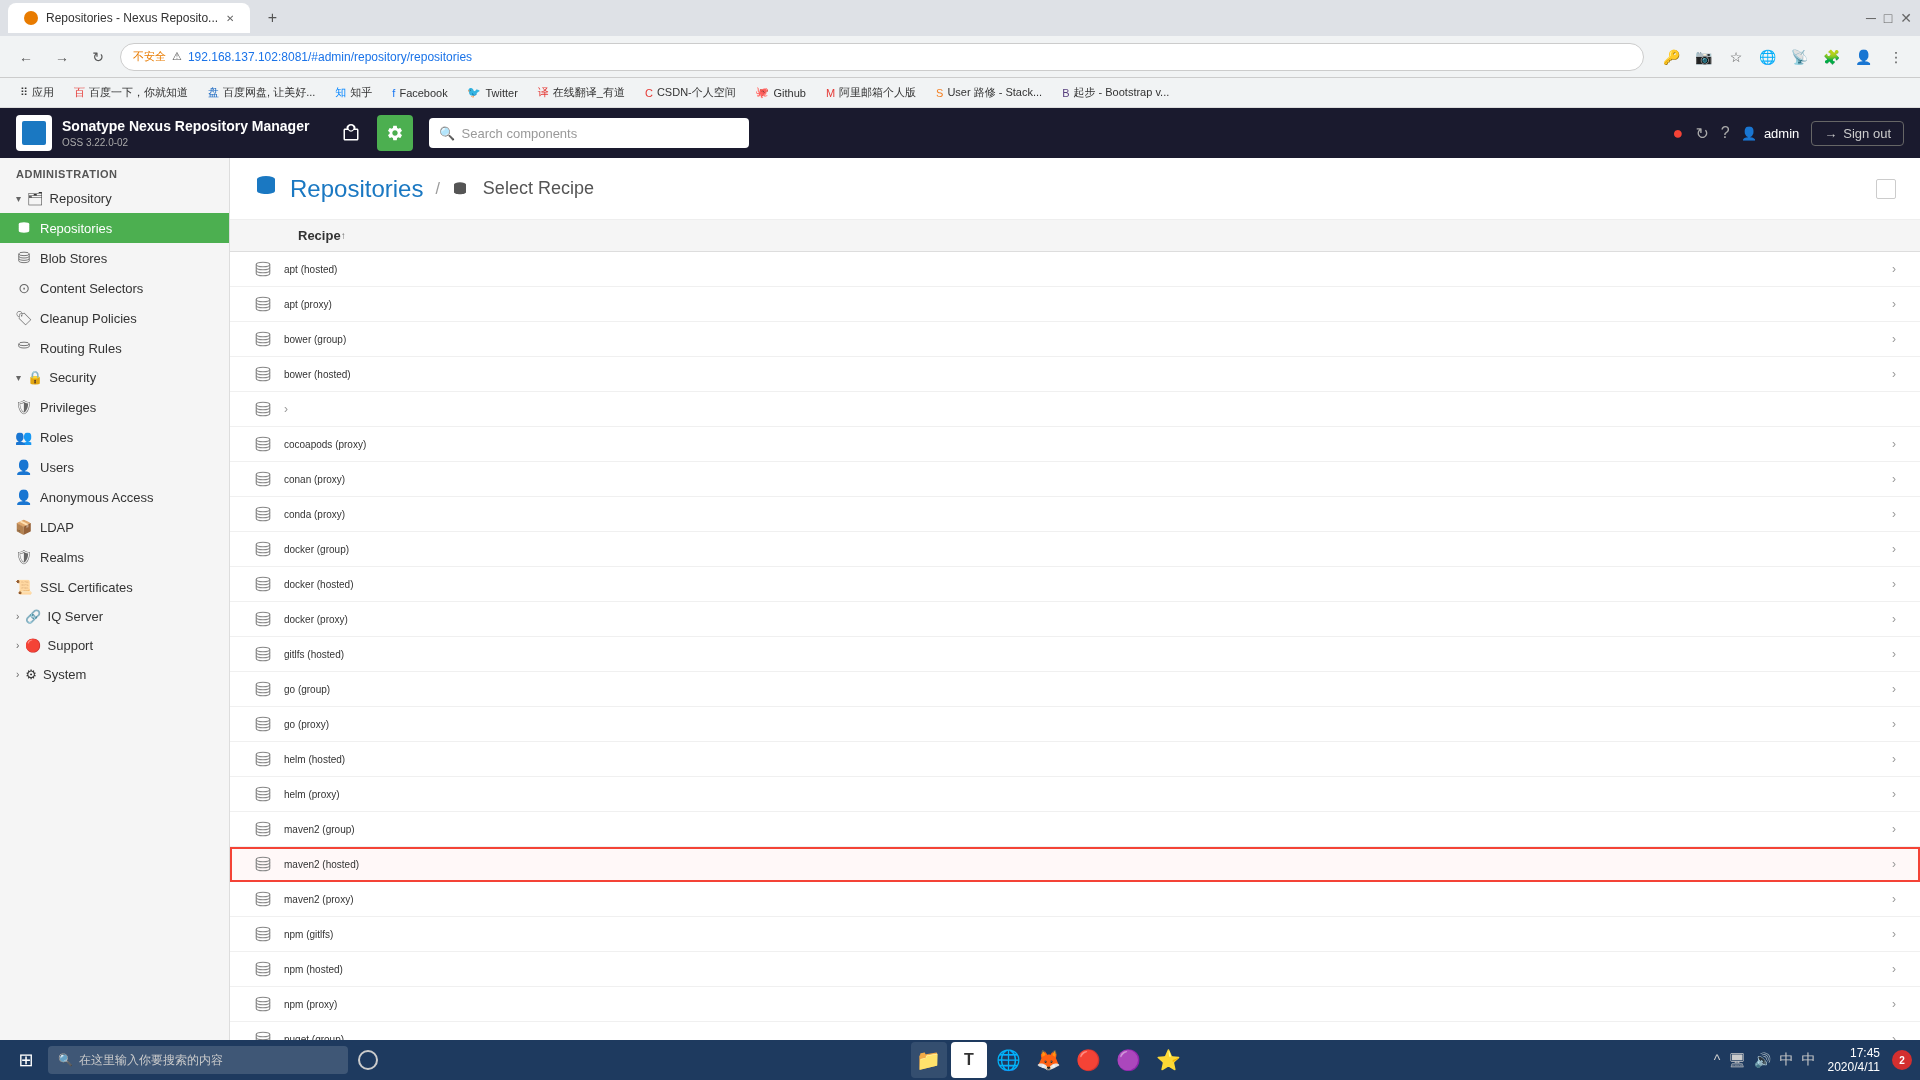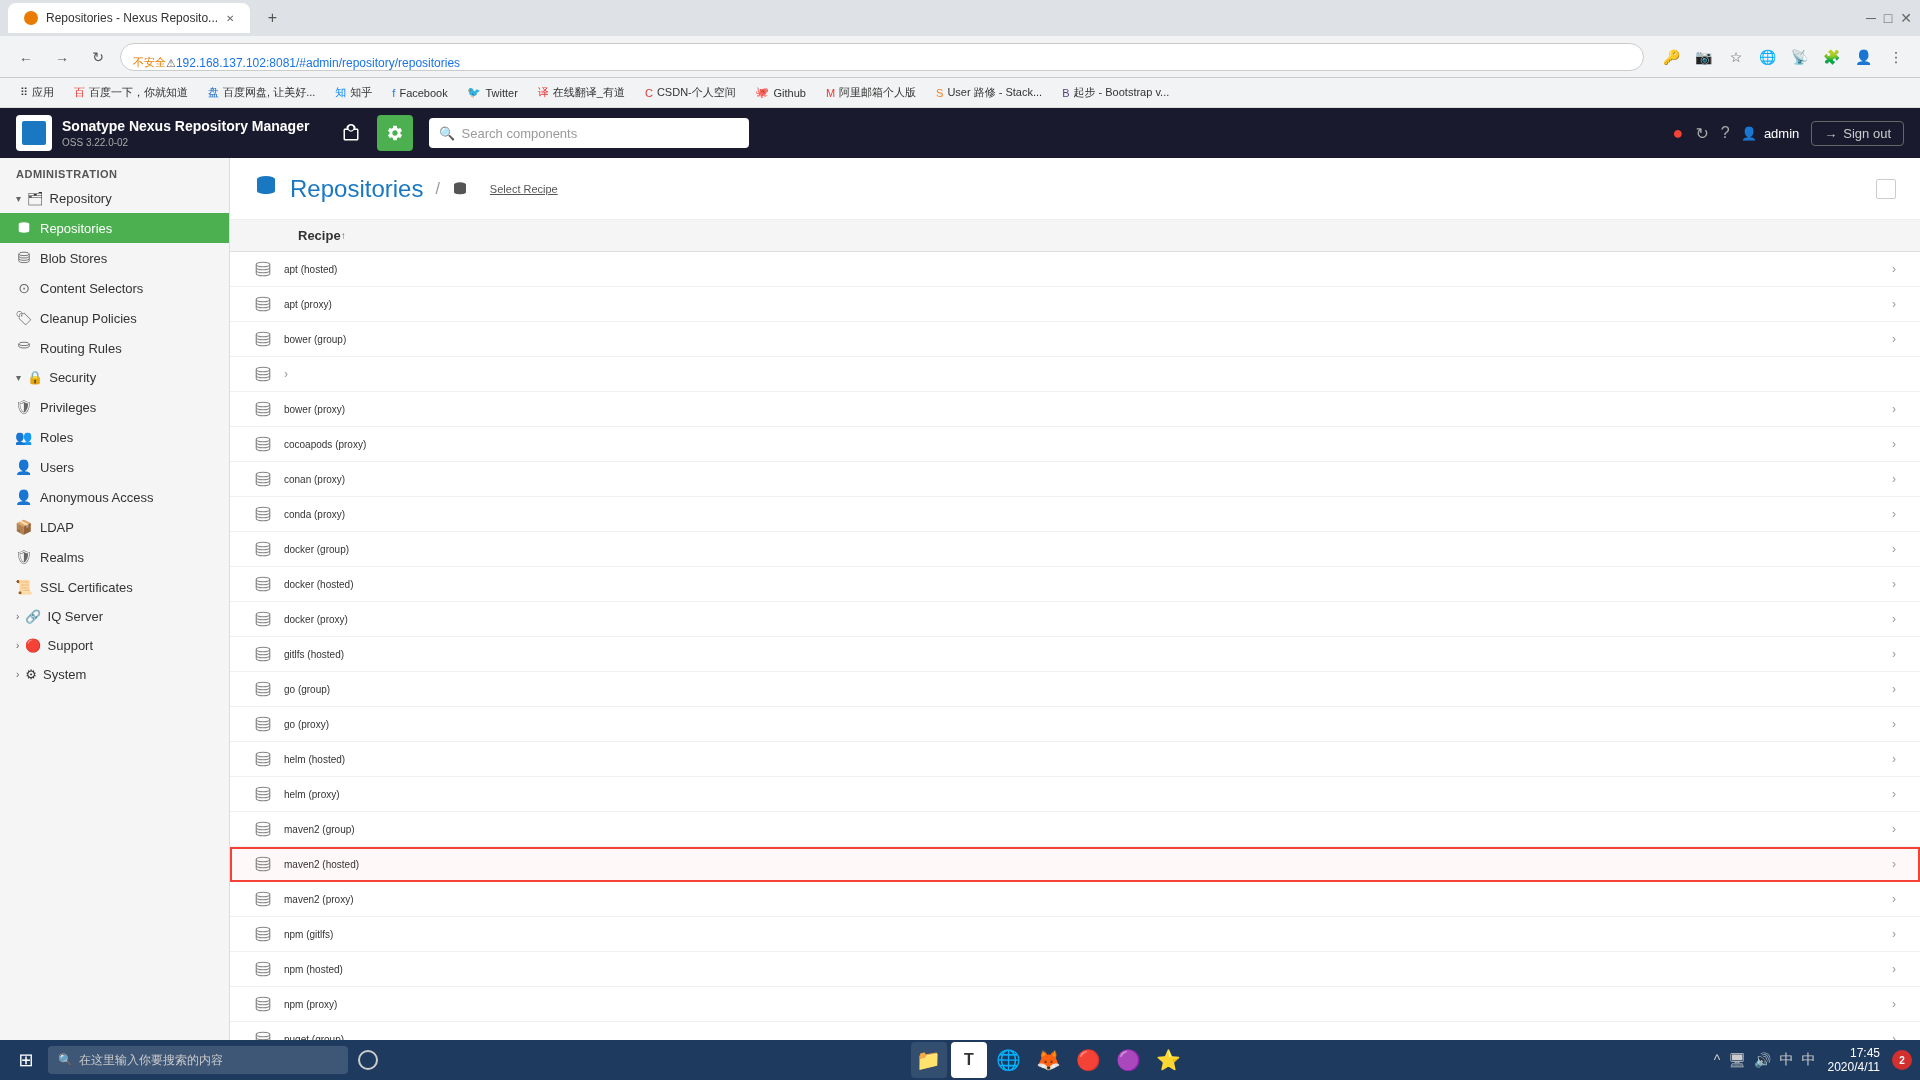--- a/index.html
+++ b/index.html
@@ -6,21 +6,21 @@
     body { font-family: 'Segoe UI', Arial, sans-serif; font-size: 13px; background: #fff; width: 1920px; height: 1080px; overflow: hidden; }
     .browser-titlebar { height: 36px; background: #dee1e6; display: flex; align-items: center; padding: 0 8px; gap: 8px; }
     .browser-tab { background: #fff; border-radius: 8px 8px 0 0; padding: 0 16px; height: 30px; display: flex; align-items: center; gap: 8px; font-size: 12px; color: #333; min-width: 200px; }
     .tab-favicon { width: 14px; height: 14px; background: #e87b00; border-radius: 50%; display: inline-block; }
     .tab-close { margin-left: auto; color: #666; font-size: 10px; cursor: pointer; }
     .new-tab-btn { width: 28px; height: 28px; display: flex; align-items: center; justify-content: center; color: #555; font-size: 16px; cursor: pointer; }
     .window-controls { margin-left: auto; display: flex; gap: 8px; }
 
     .browser-toolbar { height: 42px; background: #f1f3f4; display: flex; align-items: center; padding: 0 12px; gap: 8px; border-bottom: 1px solid #ccc; }
     .nav-btn { width: 28px; height: 28px; display: flex; align-items: center; justify-content: center; color: #555; cursor: pointer; font-size: 14px; border-radius: 50%; }
-    .address-bar { flex: 1; height: 28px; background: #fff; border: 1px solid #ccc; border-radius: 14px; display: flex; align-items: flex-end; padding: 0 12px; font-size: 12px; color: #333; }
+    .address-bar { flex: 1; height: 28px; background: #fff; border: 1px solid #ccc; border-radius: 14px; display: flex; align-items: center; padding: 0 12px; font-size: 12px; color: #333; gap: 6px; }
     .security-warning { color: #e87b00; font-size: 11px; }
     .address-text { color: #1a73e8; }
     .toolbar-icons { display: flex; align-items: center; gap: 8px; margin-left: 8px; }
     .toolbar-icon { width: 24px; height: 24px; display: flex; align-items: center; justify-content: center; color: #555; font-size: 14px; cursor: pointer; }
 
     
     .bookmarks-bar { height: 30px; background: #f1f3f4; border-bottom: 1px solid #ddd; display: flex; align-items: center; padding: 0 12px; gap: 4px; overflow: hidden; }
     .bookmark-item { display: flex; align-items: center; gap: 4px; padding: 2px 8px; border-radius: 4px; font-size: 11px; color: #333; cursor: pointer; white-space: nowrap; }
 
     
@@ -54,21 +54,21 @@
     .sidebar-icon { width: 16px; height: 16px; display: flex; align-items: center; justify-content: center; color: #666; font-size: 14px; flex-shrink: 0; }
     .sidebar-group-toggle { display: flex; align-items: center; gap: 6px; padding: 7px 16px; color: #333; cursor: pointer; font-size: 13px; font-weight: 500; }
     .toggle-arrow { font-size: 10px; color: #666; }
     .sidebar-children { }
 
     
     .content-area { flex: 1; overflow-y: auto; background: #fff; }
     .content-header { padding: 16px 24px; border-bottom: 1px solid #eee; display: flex; align-items: center; gap: 12px; }
     .page-title { font-size: 24px; font-weight: 400; color: #1a78c2; }
     .breadcrumb-sep { color: #999; font-size: 16px; }
-    .breadcrumb-item { display: flex; align-items: center; gap: 22px; color: #555; font-size: 11px; text-decoration: underline; }
+    .breadcrumb-item { display: flex; align-items: center; gap: 15px; color: #555; font-size: 18px; }
 
     
     .table-container { padding: 0; }
     .table-header-row { display: flex; align-items: center; padding: 8px 24px; background: #f5f5f5; border-bottom: 1px solid #ddd; }
     .col-recipe { flex: 1; font-size: 13px; font-weight: 600; color: #333; display: flex; align-items: center; gap: 0; }
     .sort-arrow { font-size: 10px; color: #666; }
     .col-action { width: 40px; }
 
     .table-row { display: flex; align-items: center; padding: 8px 24px; border-bottom: 1px solid #f0f0f0; cursor: pointer; }
     .table-row.highlighted { outline: 2px solid #f44336; outline-offset: -2px; background: #fff8f8; }
@@ -415,32 +415,32 @@
   </div>
             <div class="table-row">
     <span style="margin-right:12px; display:inline-flex; flex-direction:column; width:18px; gap:1px;">
       <svg width="18" height="18" viewBox="0 0 24 24" fill="none" stroke="#888" stroke-width="1.5">
         <ellipse cx="12" cy="6" rx="9" ry="3"></ellipse>
         <path d="M3 6v4c0 1.66 4.03 3 9 3s9-1.34 9-3V6"></path>
         <path d="M3 10v4c0 1.66 4.03 3 9 3s9-1.34 9-3v-4"></path>
         <path d="M3 14v4c0 1.66 4.03 3 9 3s9-1.34 9-3v-4"></path>
       </svg>
     </span>
-    <span class="row-chevron">›</span>
-  </div>
-            <div class="table-row">
-    <span style="margin-right:12px; display:inline-flex; flex-direction:column; width:18px; gap:1px;">
-      <svg width="18" height="18" viewBox="0 0 24 24" fill="none" stroke="#888" stroke-width="1.5">
-        <ellipse cx="12" cy="6" rx="9" ry="3"></ellipse>
-        <path d="M3 6v4c0 1.66 4.03 3 9 3s9-1.34 9-3V6"></path>
-        <path d="M3 10v4c0 1.66 4.03 3 9 3s9-1.34 9-3v-4"></path>
-        <path d="M3 14v4c0 1.66 4.03 3 9 3s9-1.34 9-3v-4"></path>
-      </svg>
-    </span>
-    <span class="row-label">bower (proxy)</span>
+    <span class="row-label">bower (hosted)</span>
+    <span class="row-chevron">›</span>
+  </div>
+            <div class="table-row">
+    <span style="margin-right:12px; display:inline-flex; flex-direction:column; width:18px; gap:1px;">
+      <svg width="18" height="18" viewBox="0 0 24 24" fill="none" stroke="#888" stroke-width="1.5">
+        <ellipse cx="12" cy="6" rx="9" ry="3"></ellipse>
+        <path d="M3 6v4c0 1.66 4.03 3 9 3s9-1.34 9-3V6"></path>
+        <path d="M3 10v4c0 1.66 4.03 3 9 3s9-1.34 9-3v-4"></path>
+        <path d="M3 14v4c0 1.66 4.03 3 9 3s9-1.34 9-3v-4"></path>
+      </svg>
+    </span>
     <span class="row-chevron">›</span>
   </div>
             <div class="table-row">
     <span style="margin-right:12px; display:inline-flex; flex-direction:column; width:18px; gap:1px;">
       <svg width="18" height="18" viewBox="0 0 24 24" fill="none" stroke="#888" stroke-width="1.5">
         <ellipse cx="12" cy="6" rx="9" ry="3"></ellipse>
         <path d="M3 6v4c0 1.66 4.03 3 9 3s9-1.34 9-3V6"></path>
         <path d="M3 10v4c0 1.66 4.03 3 9 3s9-1.34 9-3v-4"></path>
         <path d="M3 14v4c0 1.66 4.03 3 9 3s9-1.34 9-3v-4"></path>
       </svg>

